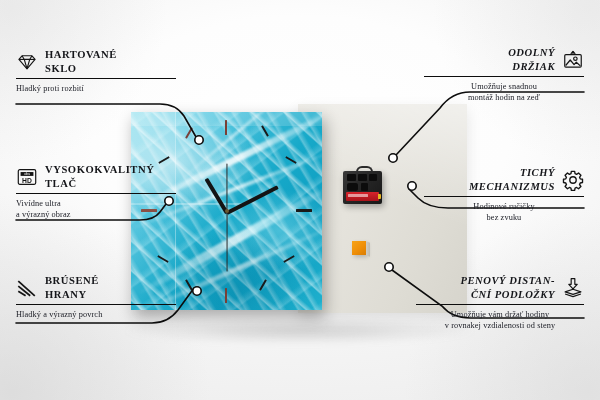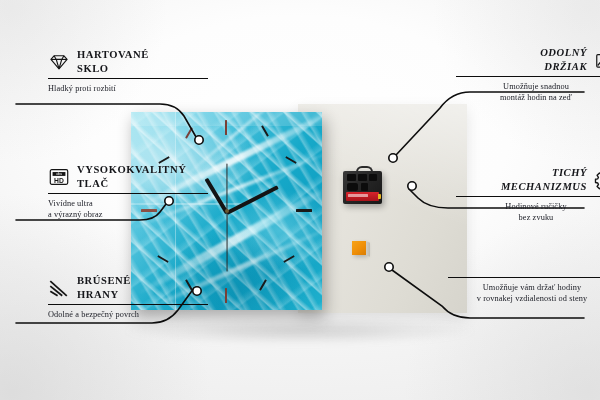--- a/index.html
+++ b/index.html
@@ -138,21 +138,21 @@
     background:linear-gradient(90deg,#cfcdc6,#bdbbb4);transform:skewY(18deg);}
 
   
   .ground{
     position:absolute;left:120px;top:318px;width:360px;height:26px;z-index:2;
     background:radial-gradient(ellipse at 50% 50%, rgba(120,120,120,.30) 0%, rgba(120,120,120,0) 70%);
     filter:blur(3px);
   }
 
   
-  .callout{position:absolute;z-index:6;margin-left:32px;}
+  .callout{position:absolute;z-index:6;}
   .co-title{
     font-family:"Liberation Serif", serif;
     font-size:10.6px;font-weight:700;letter-spacing:.55px;color:#15161a;
     line-height:13.5px;text-transform:uppercase;white-space:nowrap;
   }
   .co-desc{
     font-family:"Liberation Serif", serif;
     font-size:8.3px;color:#20222a;line-height:11px;white-space:nowrap;letter-spacing:.1px;
   }
   .co-rule{height:1px;background:#0d0d0d;}
@@ -324,21 +324,21 @@
           <line x1="2.5" y1="15.5" x2="10.5" y2="20.5"></line>
         </g>
           </svg>
       </span>
       <span>
         <div class="co-title">BRÚSENÉ</div>
         <div class="co-title">HRANY</div>
       </span>
     </div>
     <div class="co-rule" style="margin:3px 0 4px 0;"></div>
-    <div class="co-desc">Odolné a bezpečný povrch</div>
+    <div class="co-desc">Hladký a výrazný povrch</div>
   </div>
 
   <div class="callout right" id="co-holder">
     <div class="co-head">
       <span>
         <div class="co-title">ODOLNÝ</div>
         <div class="co-title">DRŽIAK</div>
       </span>
       <span class="ico">
         <svg viewBox="0 0 24 24">
@@ -371,18 +371,33 @@
         </g>
           </svg>
       </span>
     </div>
     <div class="co-rule" style="margin:3px 0 4px 0;"></div>
     <div class="co-desc">Hodinové ručičky</div>
     <div class="co-desc">bez zvuku</div>
   </div>
 
   <div class="callout right" id="co-foam">
+    <div class="co-head">
+      <span>
+        <div class="co-title">PENOVÝ DISTAN-</div>
+        <div class="co-title">ČNÍ PODLOŽKY</div>
+      </span>
+      <span class="ico">
+        <svg viewBox="0 0 24 24">
+            <g fill="none" stroke="#151515" stroke-width="1.3" stroke-linejoin="round">
+          <path d="M10 1.8 h4 v6.2 h2.6 L12 13 L7.4 8 H10 Z"></path>
+          <path d="M12 13.4 L20.6 16.2 L12 19 L3.4 16.2 Z"></path>
+          <path d="M3.4 18.6 L12 21.4 L20.6 18.6"></path>
+        </g>
+          </svg>
+      </span>
+    </div>
     <div class="co-rule" style="margin:3px 0 4px 0;"></div>
     <div class="co-desc">Umožňuje vám držať hodiny</div>
     <div class="co-desc">v rovnakej vzdialenosti od steny</div>
   </div>
 
 </div>
 
 </body></html>

